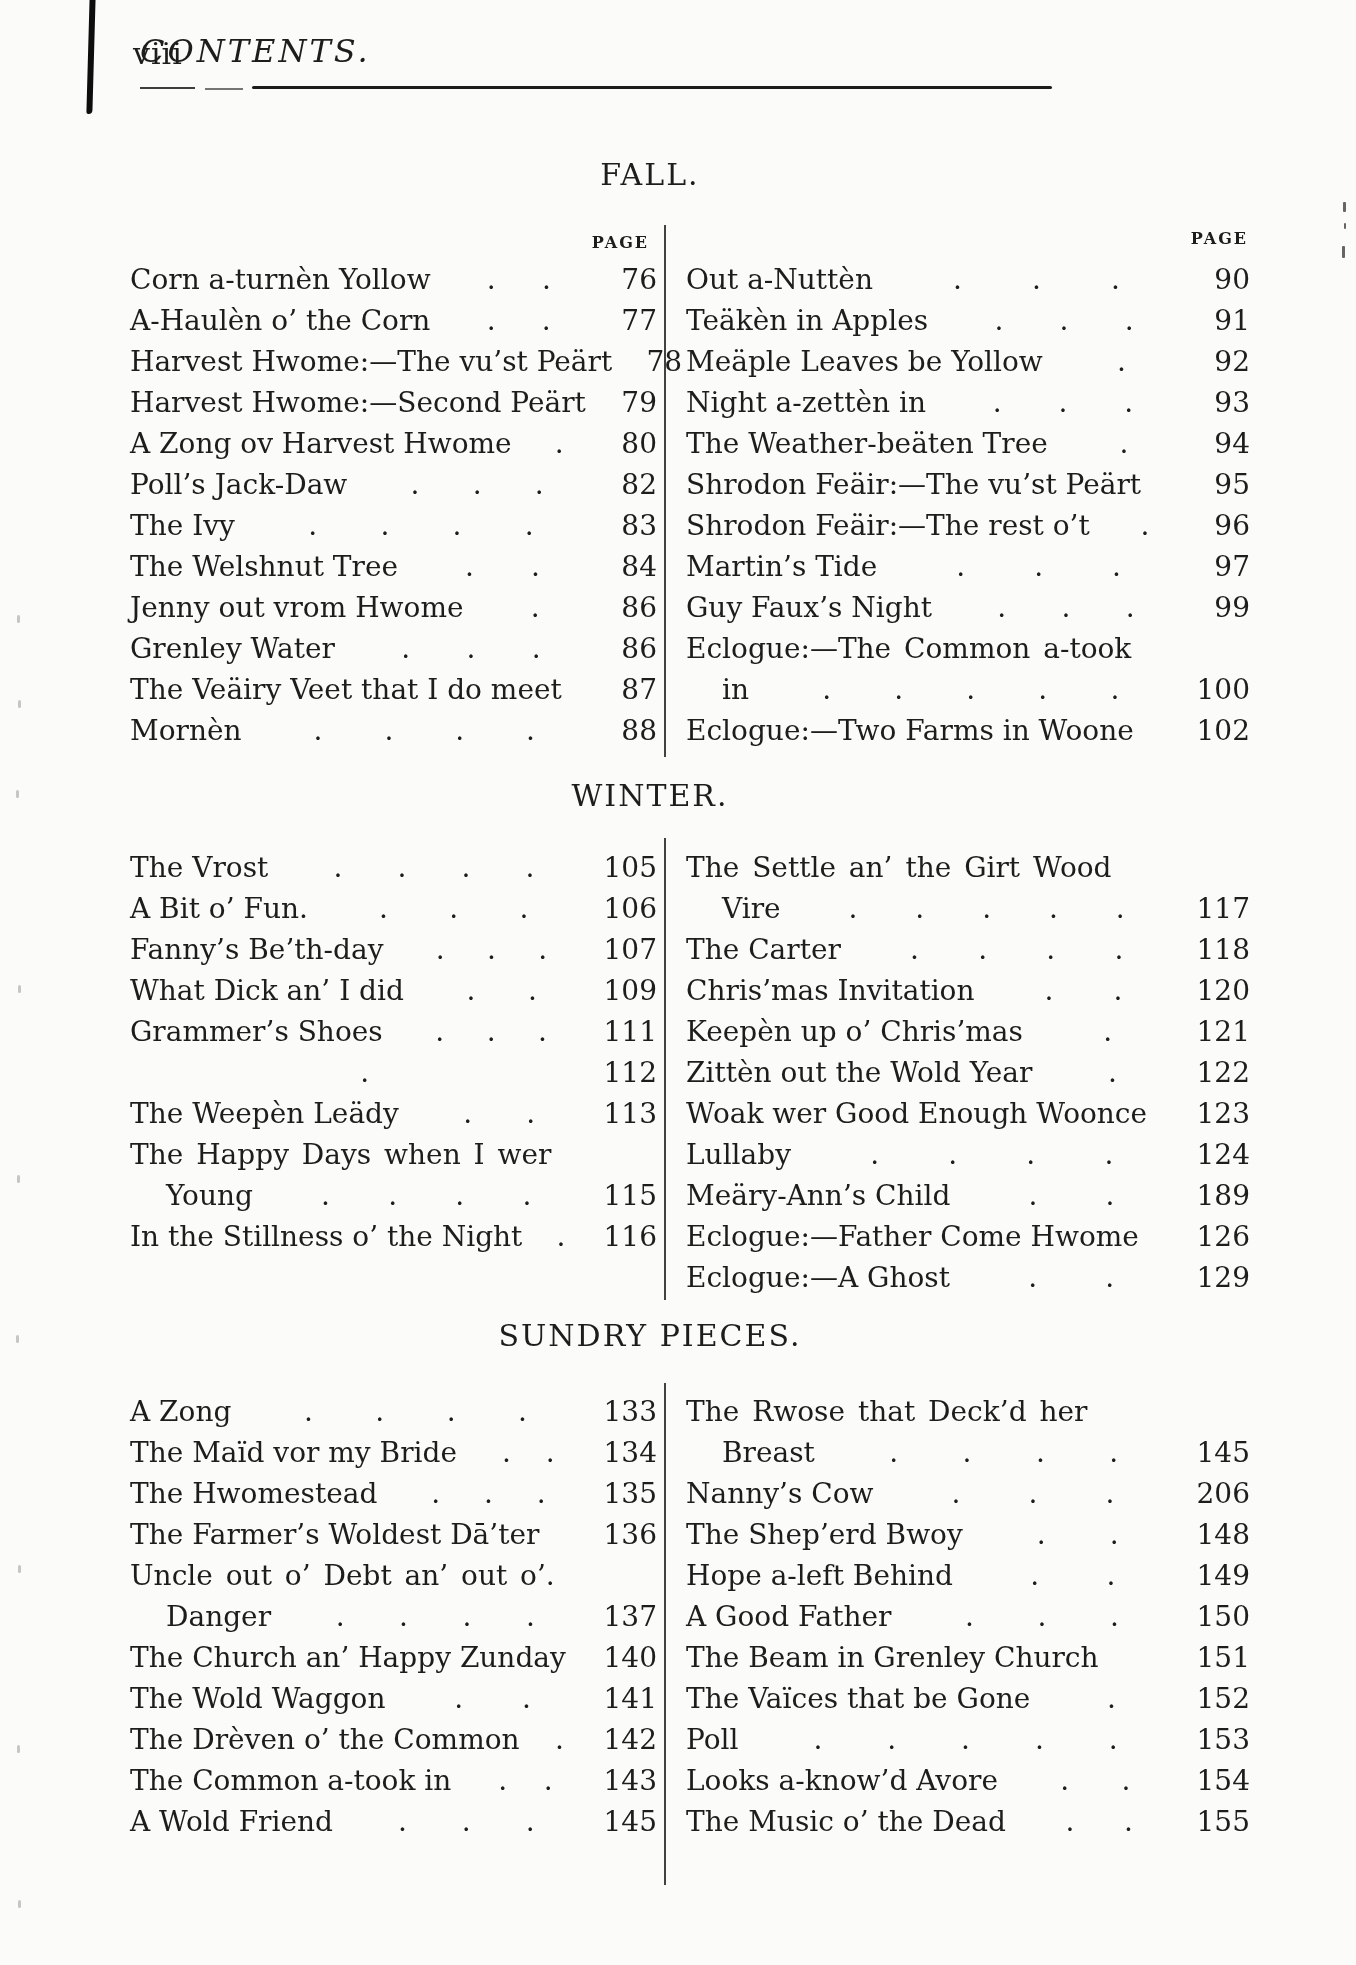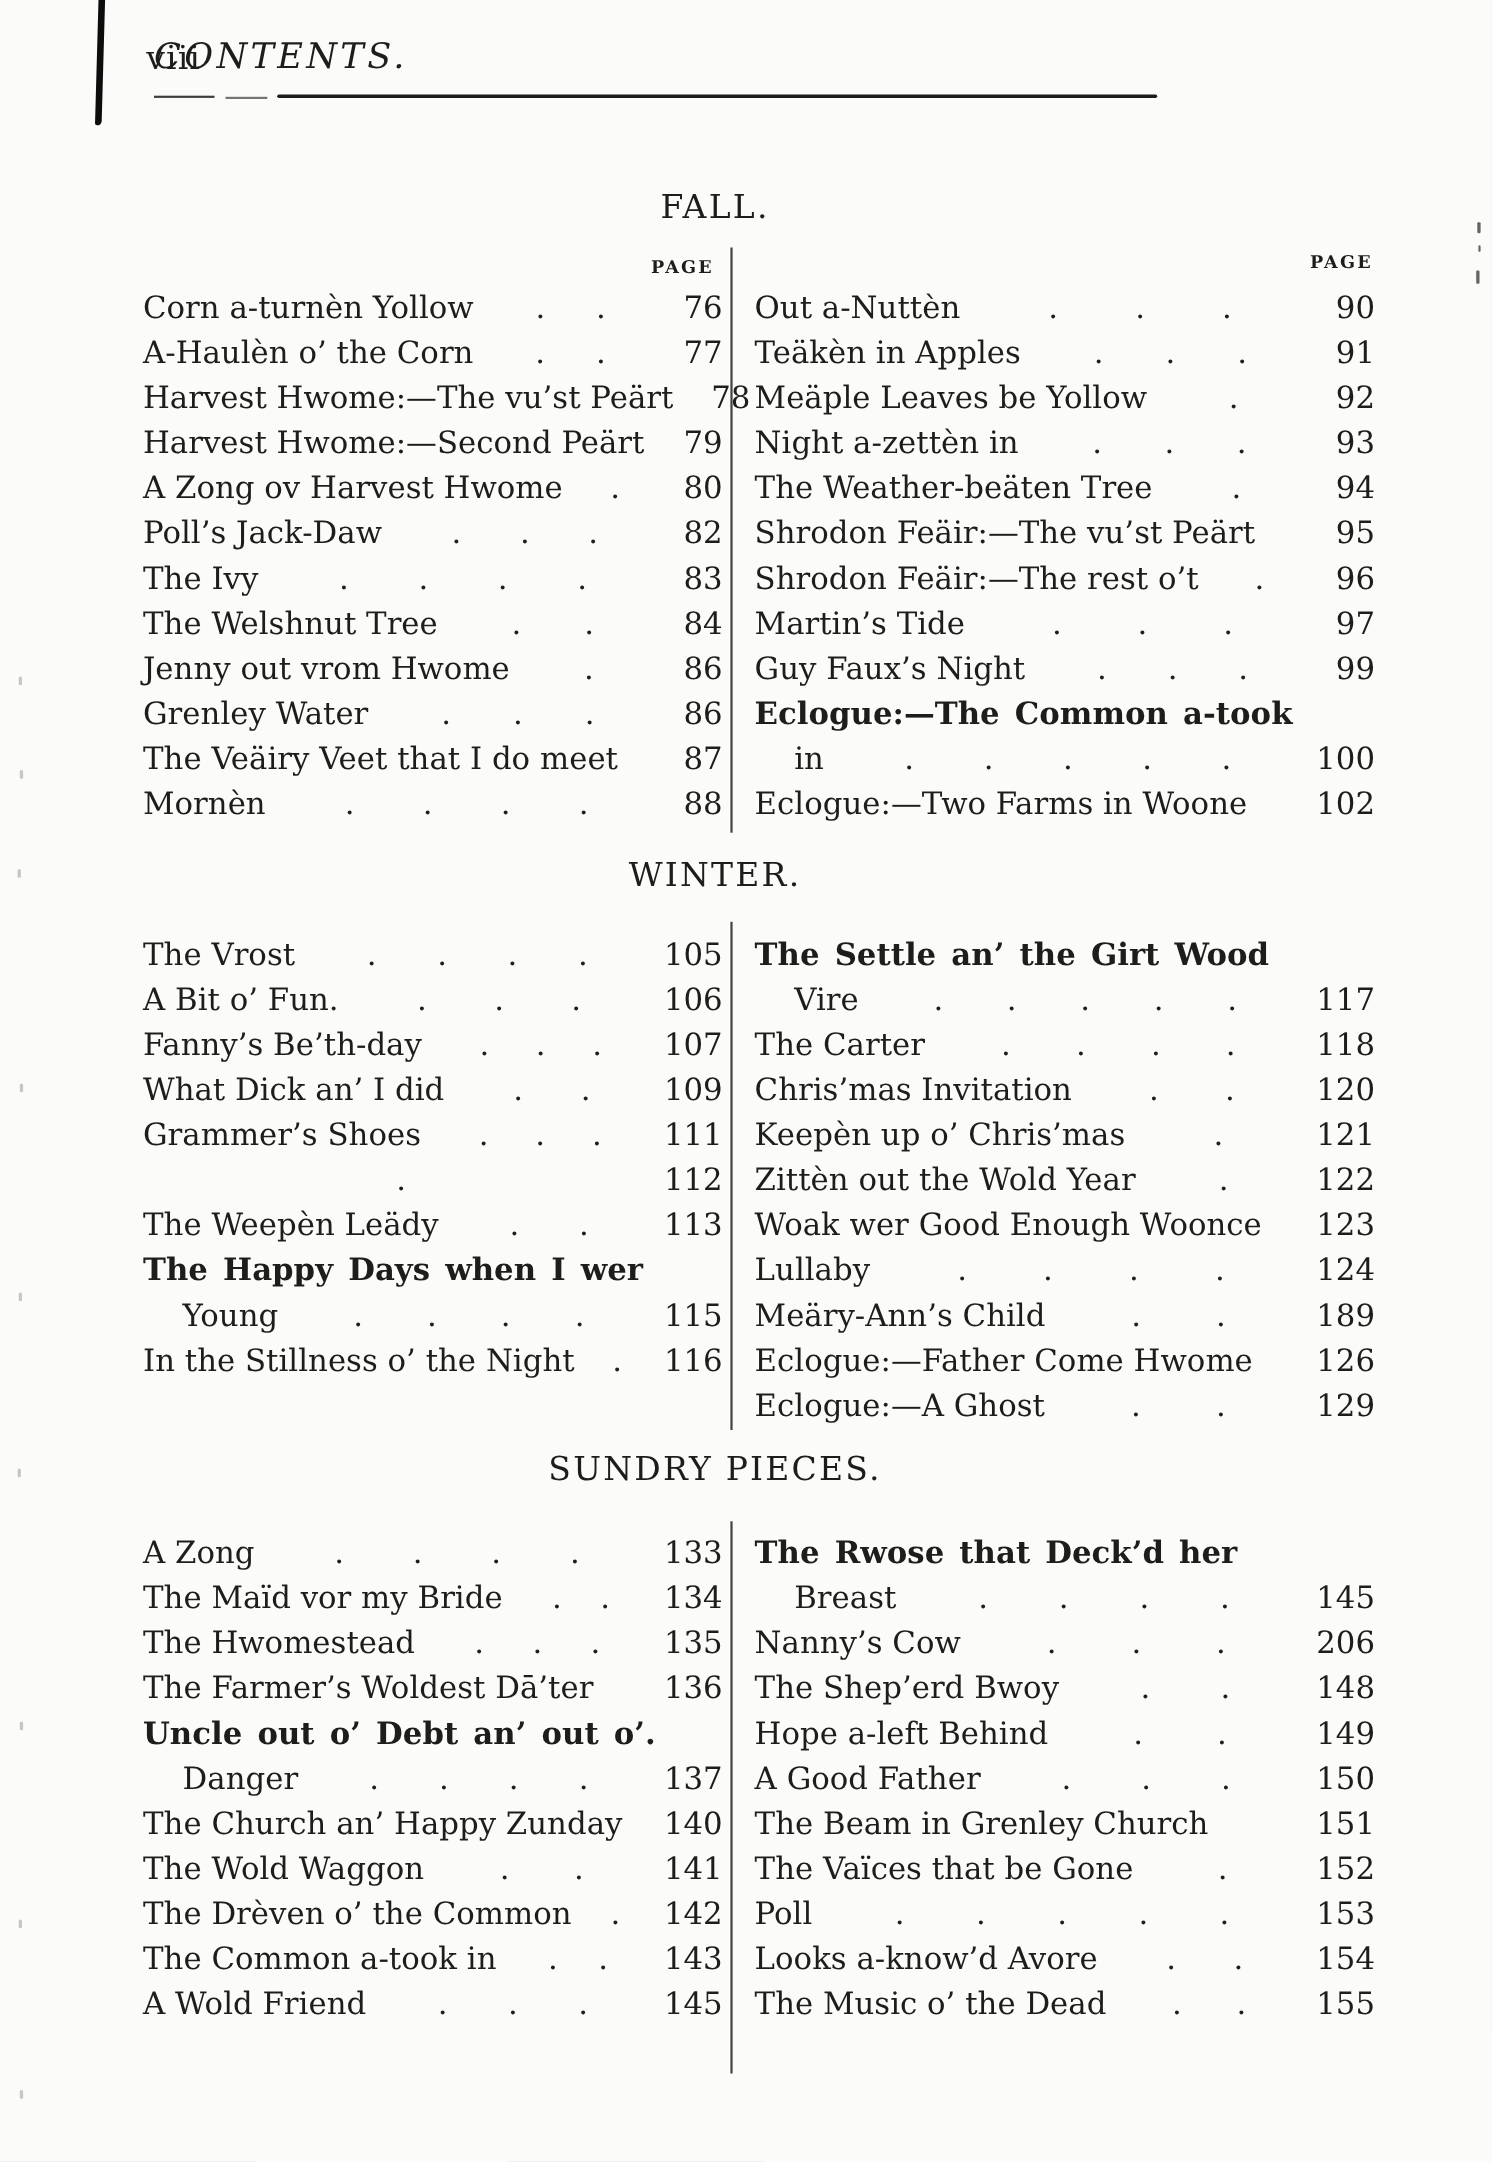--- a/index.html
+++ b/index.html
@@ -17,21 +17,21 @@
   }
   .rule { position:absolute; background:#1c1c1a; }
   .rule.r1 { left:140px; top:87px; width:55px;  height:2px; opacity:.85; }
   .rule.r2 { left:205px; top:88px; width:38px;  height:2px; opacity:.6; }
   .rule.r3 { left:252px; top:86px; width:800px; height:3px; border-radius:2px; }
   
   .sec-head {
     position:absolute; left:140px; width:1020px; text-align:center;
     font-size:30px; letter-spacing:2px;
   }
-  .h0 { top:171px; } .h1 { top:778px; } .h2 { top:1318px; }
+  .h0 { top:157px; } .h1 { top:778px; } .h2 { top:1318px; }
   
   .cols { position:absolute; left:130px; width:1120px; }
   .sec0 { top:259px; } .sec1 { top:847px; } .sec2 { top:1391px; }
   .col { position:absolute; top:0; }
   .col-l { left:0;    width:527px; }
   .col-r { left:556px; width:564px; }
   .divider { position:absolute; left:534px; width:2px; background:rgba(25,25,23,.82); }
   .sec0 .divider { top:-34px; height:532px; }
   .sec1 .divider { top:-9px;  height:462px; }
   .sec2 .divider { top:-8px;  height:502px; }
@@ -41,21 +41,21 @@
   .pl-l { top:-26px; right:8px; }
   .pl-r { top:-30px; right:2px; }
   
   .row {
     display:flex; align-items:baseline; height:41px;
     font-size:28px; white-space:nowrap; line-height:41px;
   }
   .row .t  { flex:0 0 auto; }
   .row .t2 { padding-left:36px; }
   .row.wrap1 { display:block; }
-  .row.wrap1 .t { word-spacing:4px;font-weight:bold; }
+  .row.wrap1 .t { word-spacing:4px; }
   .row .lead {
     flex:1 1 auto; display:flex; justify-content:space-evenly;
     align-items:baseline; margin:0 14px 0 10px; overflow:hidden;
   }
   .row .lead i { font-style:normal; }
   .row .pg { flex:0 0 auto; min-width:46px; text-align:right; }
   
   .binding {
     position:absolute; left:88px; top:-4px; width:6px; height:118px;
     background:#0d0d0d; transform:rotate(1.6deg); border-radius:0 0 4px 2px;

